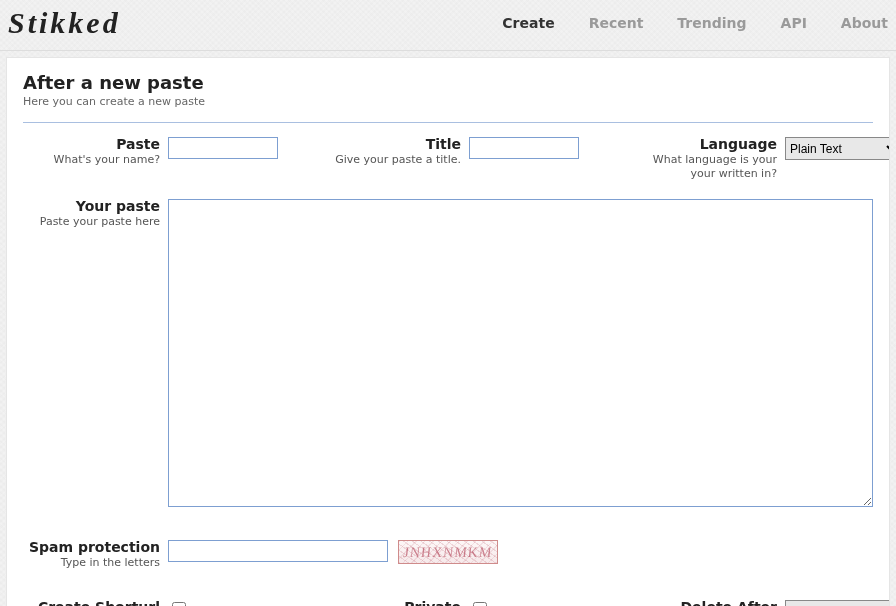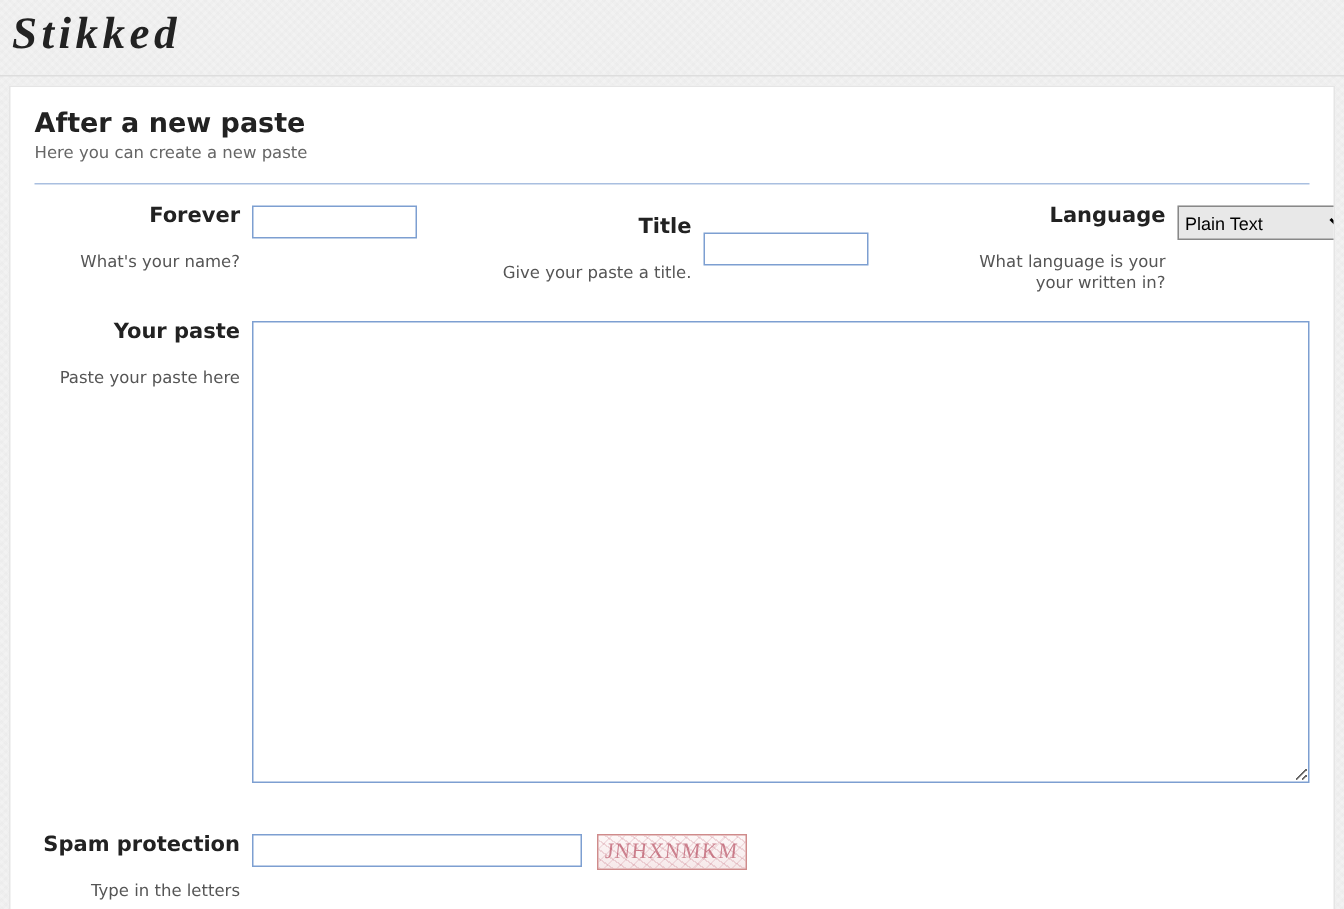--- a/index.html
+++ b/index.html
@@ -90,24 +90,24 @@
   .labelcol .lab {
     font-weight: bold;
     font-size: 14px;
     color: #222;
     line-height: 1.1;
   }
   .labelcol .hint {
     font-size: 11px;
     color: #555;
     line-height: 1.25;
-    margin-top: 16px;
+    margin-top: 1px;
   }
   .row3 .field:nth-child(1) { flex: 0 0 285px; }
-  .row3 .field:nth-child(2) { flex: 0 0 290px; align-items: center; }
+  .row3 .field:nth-child(2) { flex: 0 0 290px; }
   .row3 .field:nth-child(3) { flex: 1; }
   .row3 .field:nth-child(3) .labelcol { width: 155px; }
   input[type="text"].tin {
     height: 22px;
     border: 1px solid #7d9fd1;
     background: #fff;
     padding: 2px 4px;
     font-size: 12px;
     width: 110px;
   }
@@ -193,31 +193,38 @@
     height: 14px;
     margin-top: 2px;
   }
 </style>
 </head>
 <body>
 
 <div class="page">
   <div class="topbar">
     <div class="brand">Stikked</div>
+    <div class="nav">
+      <a class="active">Create</a>
+      <a>Recent</a>
+      <a>Trending</a>
+      <a>API</a>
+      <a>About</a>
+    </div>
   </div>
 
   <div class="card">
     <h1>After a new paste</h1>
     <div class="sub">Here you can create a new paste</div>
     <hr class="sep">
 
     <div class="row3">
       <div class="field">
         <div class="labelcol">
-          <div class="lab">Forever</div>
+          <div class="lab">Paste</div>
           <div class="hint">What's your name?</div>
         </div>
         <input type="text" class="tin" value="" style="">
       </div>
       <div class="field">
         <div class="labelcol">
           <div class="lab">Title</div>
           <div class="hint">Give your paste a title.</div>
         </div>
         <input type="text" class="tin" value="" style="">

